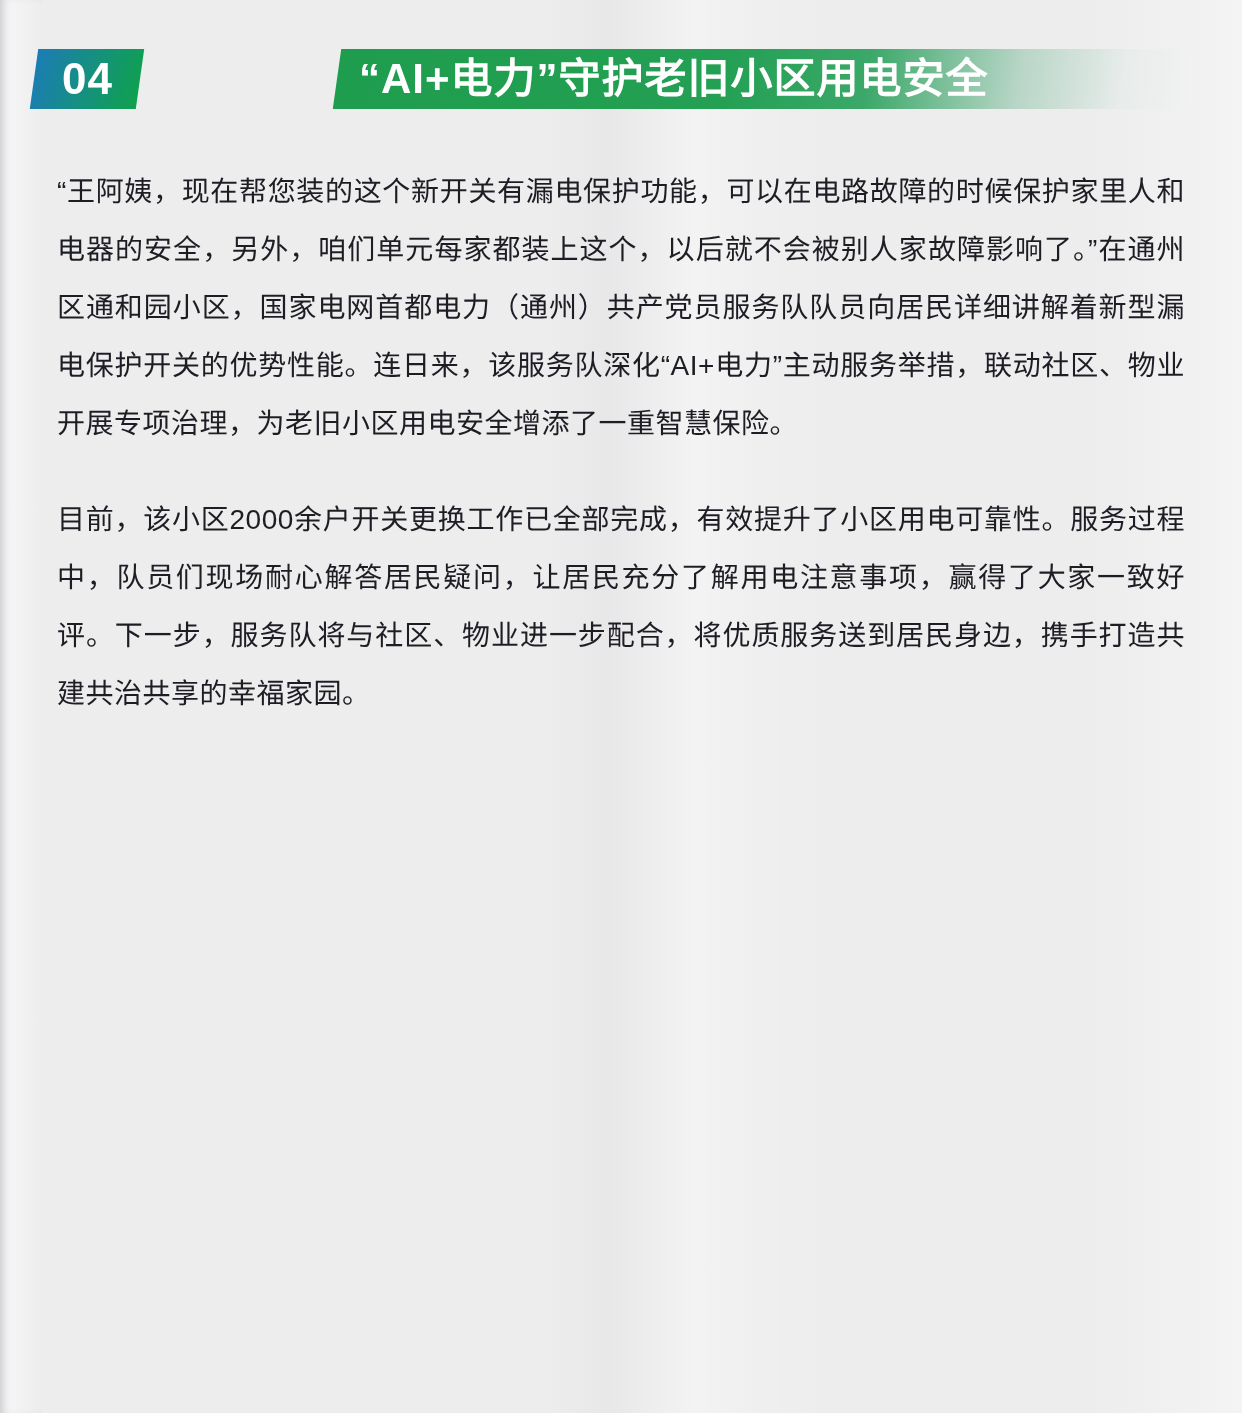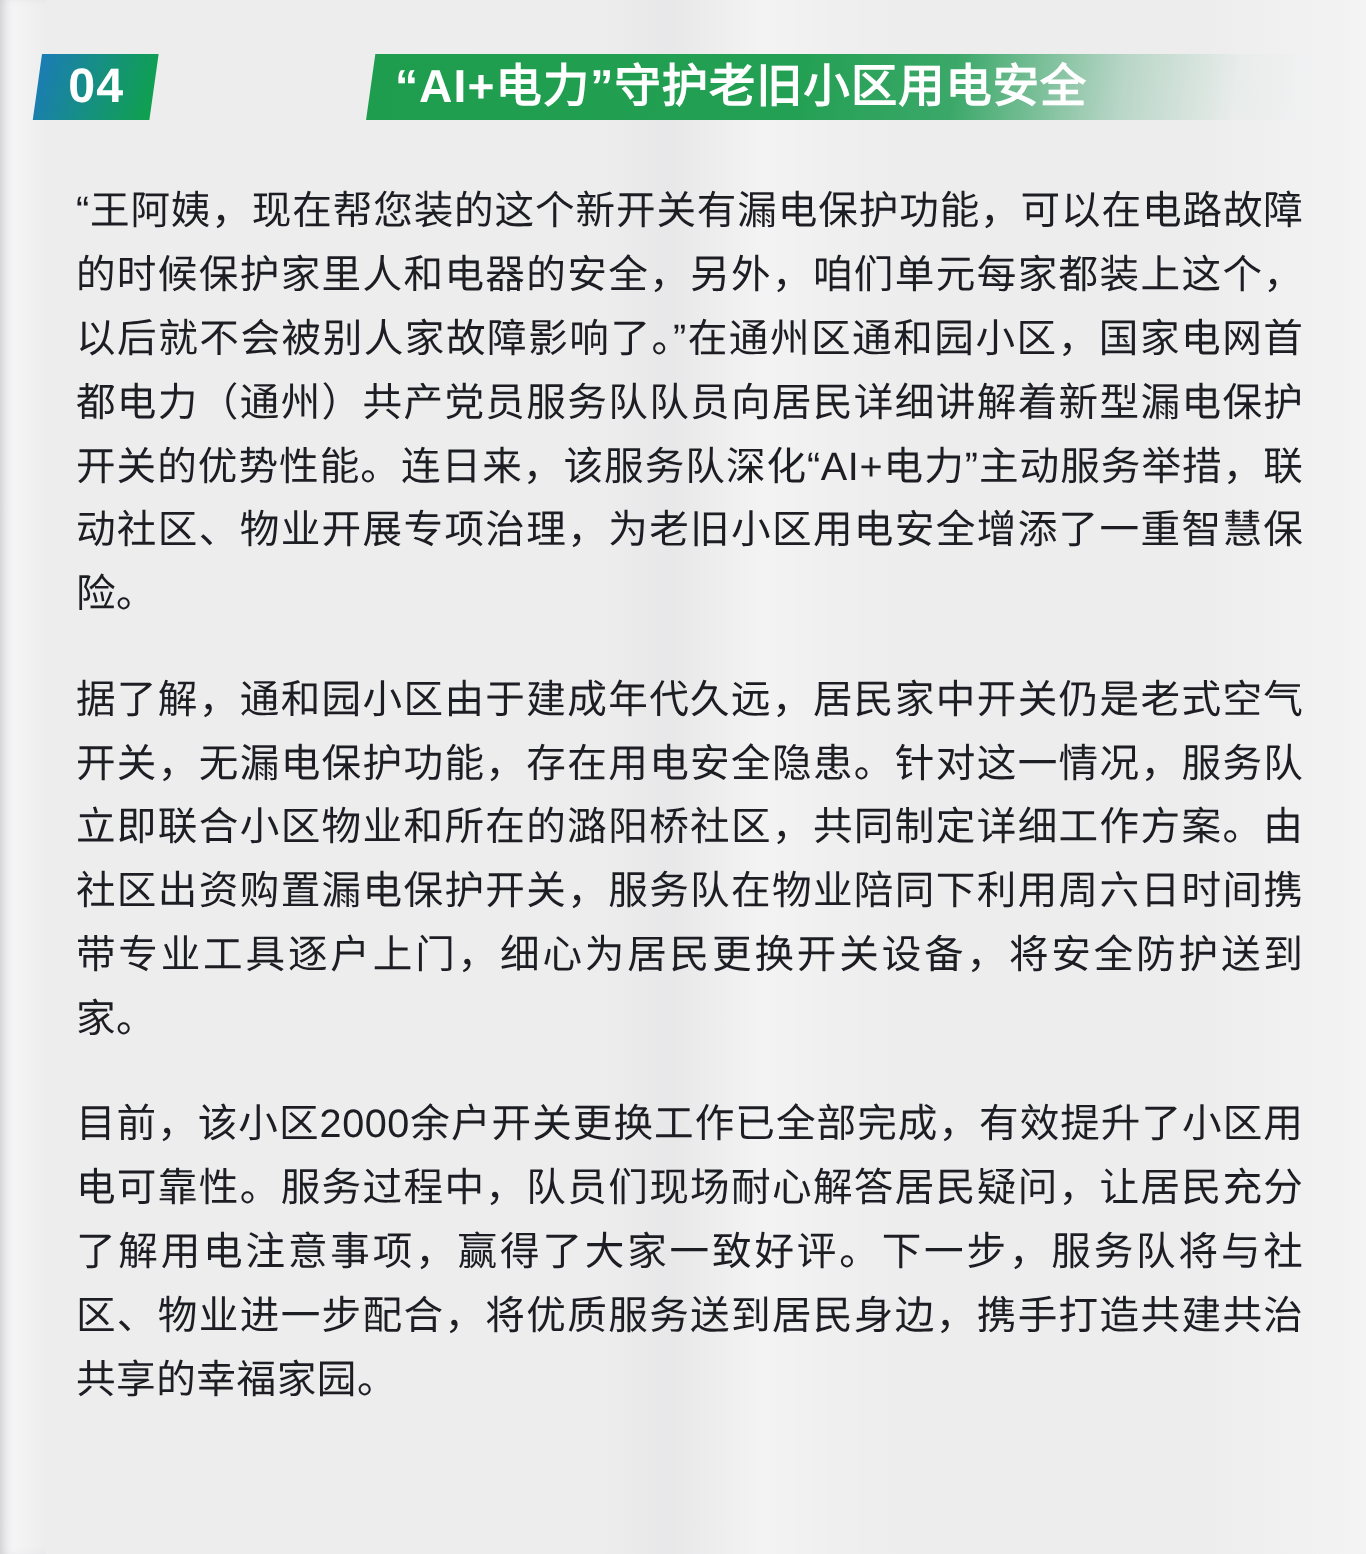--- a/index.html
+++ b/index.html
@@ -96,22 +96,22 @@
   }
 
   .article {
     position: absolute;
     top: 163px;
     left: 57px;
     width: 1128px;
     color: #1d1d24;
   }
   .article p {
-    margin: 0 0 38px 12px;
-    font-size: 36px;
+    margin: 0 0 38px 0;
+    font-size: 28px;
     line-height: 58px;
     letter-spacing: 0.5px;
     text-align: justify;
     text-justify: inter-ideograph;
   }
   .article p:last-child { margin-bottom: 0; }
 </style>
 </head>
 <body>
 
@@ -124,17 +124,16 @@
     <div class="badge">
       <span class="num">04</span>
     </div>
     <div class="banner">
       <span class="title">“AI+电力”守护老旧小区用电安全</span>
     </div>
   </header>
 
   <main class="article">
     <p>“王阿姨，现在帮您装的这个新开关有漏电保护功能，可以在电路故障的时候保护家里人和电器的安全，另外，咱们单元每家都装上这个，以后就不会被别人家故障影响了。”在通州区通和园小区，国家电网首都电力（通州）共产党员服务队队员向居民详细讲解着新型漏电保护开关的优势性能。连日来，该服务队深化“AI+电力”主动服务举措，联动社区、物业开展专项治理，为老旧小区用电安全增添了一重智慧保险。</p>
-    <p>据了解，通和园小区由于建成年代久远，居民家中开关仍是老式空气开关，无漏电保护功能，存在用电安全隐患。针对这一情况，服务队立即联合小区物业和所在的潞阳桥社区，共同制定详细工作方案。由社区出资购置漏电保护开关，服务队在物业陪同下利用周六日时间携带专业工具逐户上门，细心为居民更换开关设备，将安全防护送到家。</p>
     <p>目前，该小区2000余户开关更换工作已全部完成，有效提升了小区用电可靠性。服务过程中，队员们现场耐心解答居民疑问，让居民充分了解用电注意事项，赢得了大家一致好评。下一步，服务队将与社区、物业进一步配合，将优质服务送到居民身边，携手打造共建共治共享的幸福家园。</p>
   </main>
 
 </div>
 
 </body></html>

